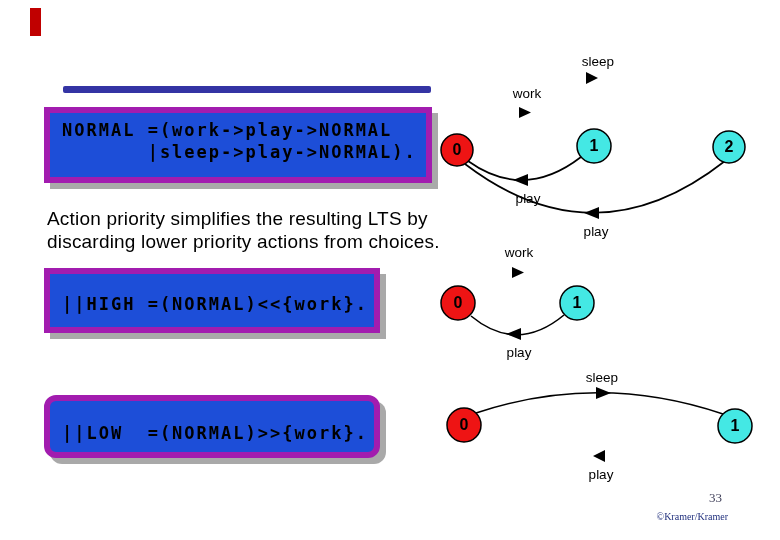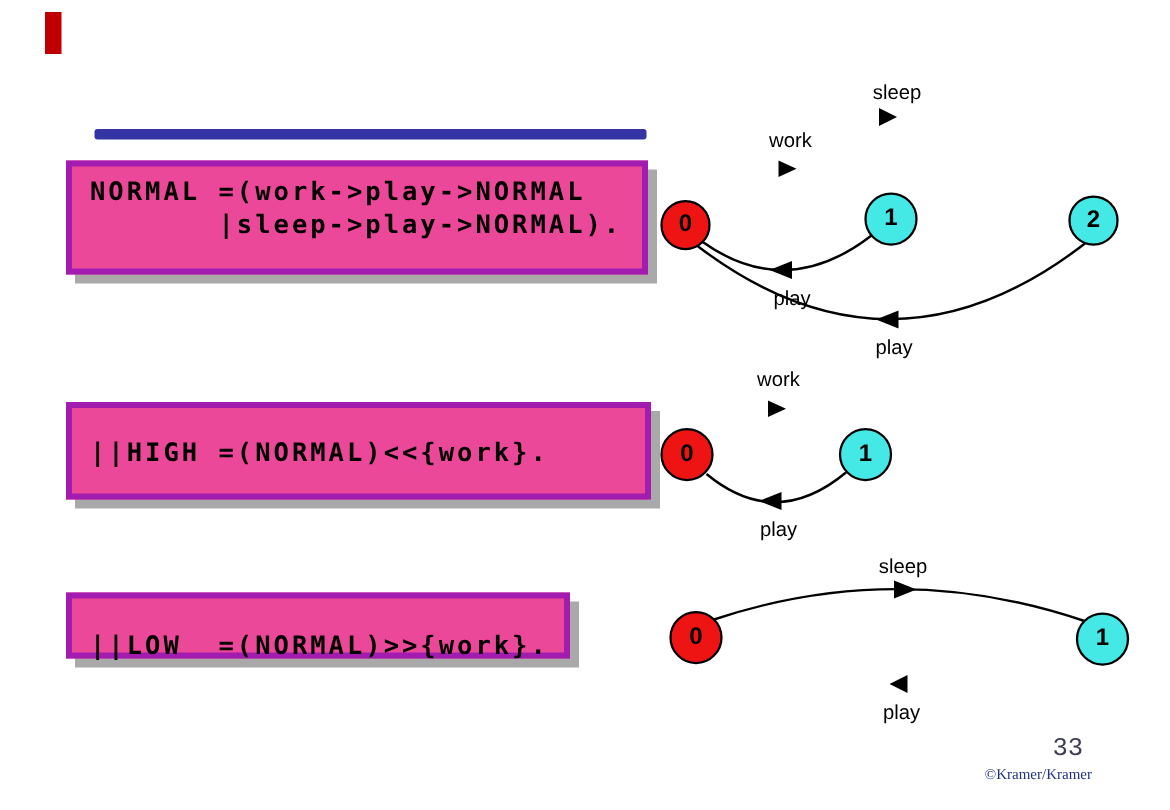--- a/index.html
+++ b/index.html
@@ -8,41 +8,41 @@
     font-family:"Liberation Sans",sans-serif;overflow:hidden;
   }
   .abs{position:absolute;}
   #red-bar{left:30px;top:8px;width:11px;height:28px;background:#c00000;}
   #page-title{
     left:64px;top:50px;font-size:23px;font-weight:bold;color:#3434a4;
     letter-spacing:-0.3px;white-space:nowrap;
   }
   #title-rule{left:63px;top:86px;width:368px;height:7px;background:#3434a4;border-radius:2px;}
   .code-box{
-    box-sizing:border-box;background:#ec4899;border:4px solid #a21caf;
+    box-sizing:border-box;background:#1d4ed8;border:6px solid #a21caf;
     box-shadow:6px 6px 0 #a9a9a9;
   }
   .code-box pre{
     margin:0;font-family:"DejaVu Sans Mono","Liberation Mono",monospace;
     font-weight:bold;font-size:17px;line-height:22px;letter-spacing:2px;
     color:#000;white-space:pre;
   }
   #box-normal{left:44px;top:107px;width:388px;height:76px;}
   #box-normal pre{padding:6px 0 0 12px;}
-  #box-high{left:44px;top:268px;width:390px;height:65px;}
+  #box-high{left:44px;top:268px;width:336px;height:65px;}
   #box-high pre{padding:19px 0 0 12px;}
-  #box-low{left:44px;top:395px;width:336px;height:44px;}
+  #box-low{left:44px;top:395px;width:336px;height:63px;border-radius:12px;}
   #box-low pre{padding:21px 0 0 12px;}
   #description{
     left:47px;top:207px;width:480px;font-size:19px;line-height:23px;color:#000;
     white-space:pre-line;letter-spacing:0.2px;
   }
   .footer-text{font-family:"Liberation Serif",serif;color:#3d3d57;}
   #footer-course{left:55px;top:490px;font-size:13px;}
-  #footer-page{right:58px;top:490px;font-size:17px;text-align:right;font-family:Liberation Mono, monospace;}
+  #footer-page{right:58px;top:490px;font-size:13px;text-align:right;}
   #footer-credit{right:52px;top:511px;font-size:10px;color:#22317e;text-align:right;}
   #lts-svg{left:0;top:0;width:780px;height:540px;z-index:1;}
   .state-num{
     z-index:2;font-weight:bold;font-size:16px;color:#000;
     transform:translate(-50%,-50%);
   }
   .action-label{
     z-index:2;font-weight:normal;font-size:13.5px;color:#000;
     transform:translateX(-50%);white-space:nowrap;
   }
@@ -54,20 +54,22 @@
 
   <div id="red-bar" class="abs"></div>
 
   <div id="title-rule" class="abs"></div>
 
   <div id="box-normal" class="abs code-box">
     <pre>NORMAL =(work-&gt;play-&gt;NORMAL
        |sleep-&gt;play-&gt;NORMAL).</pre>
   </div>
 
+  <div id="description" class="abs">Action priority simplifies the resulting LTS by
+discarding lower priority actions from choices.</div>
 
   <div id="box-high" class="abs code-box">
     <pre>||HIGH =(NORMAL)&lt;&lt;{work}.</pre>
   </div>
 
   <div id="box-low" class="abs code-box">
     <pre>||LOW  =(NORMAL)&gt;&gt;{work}.</pre>
   </div>
 
   <div id="footer-page" class="abs footer-text">33</div>

